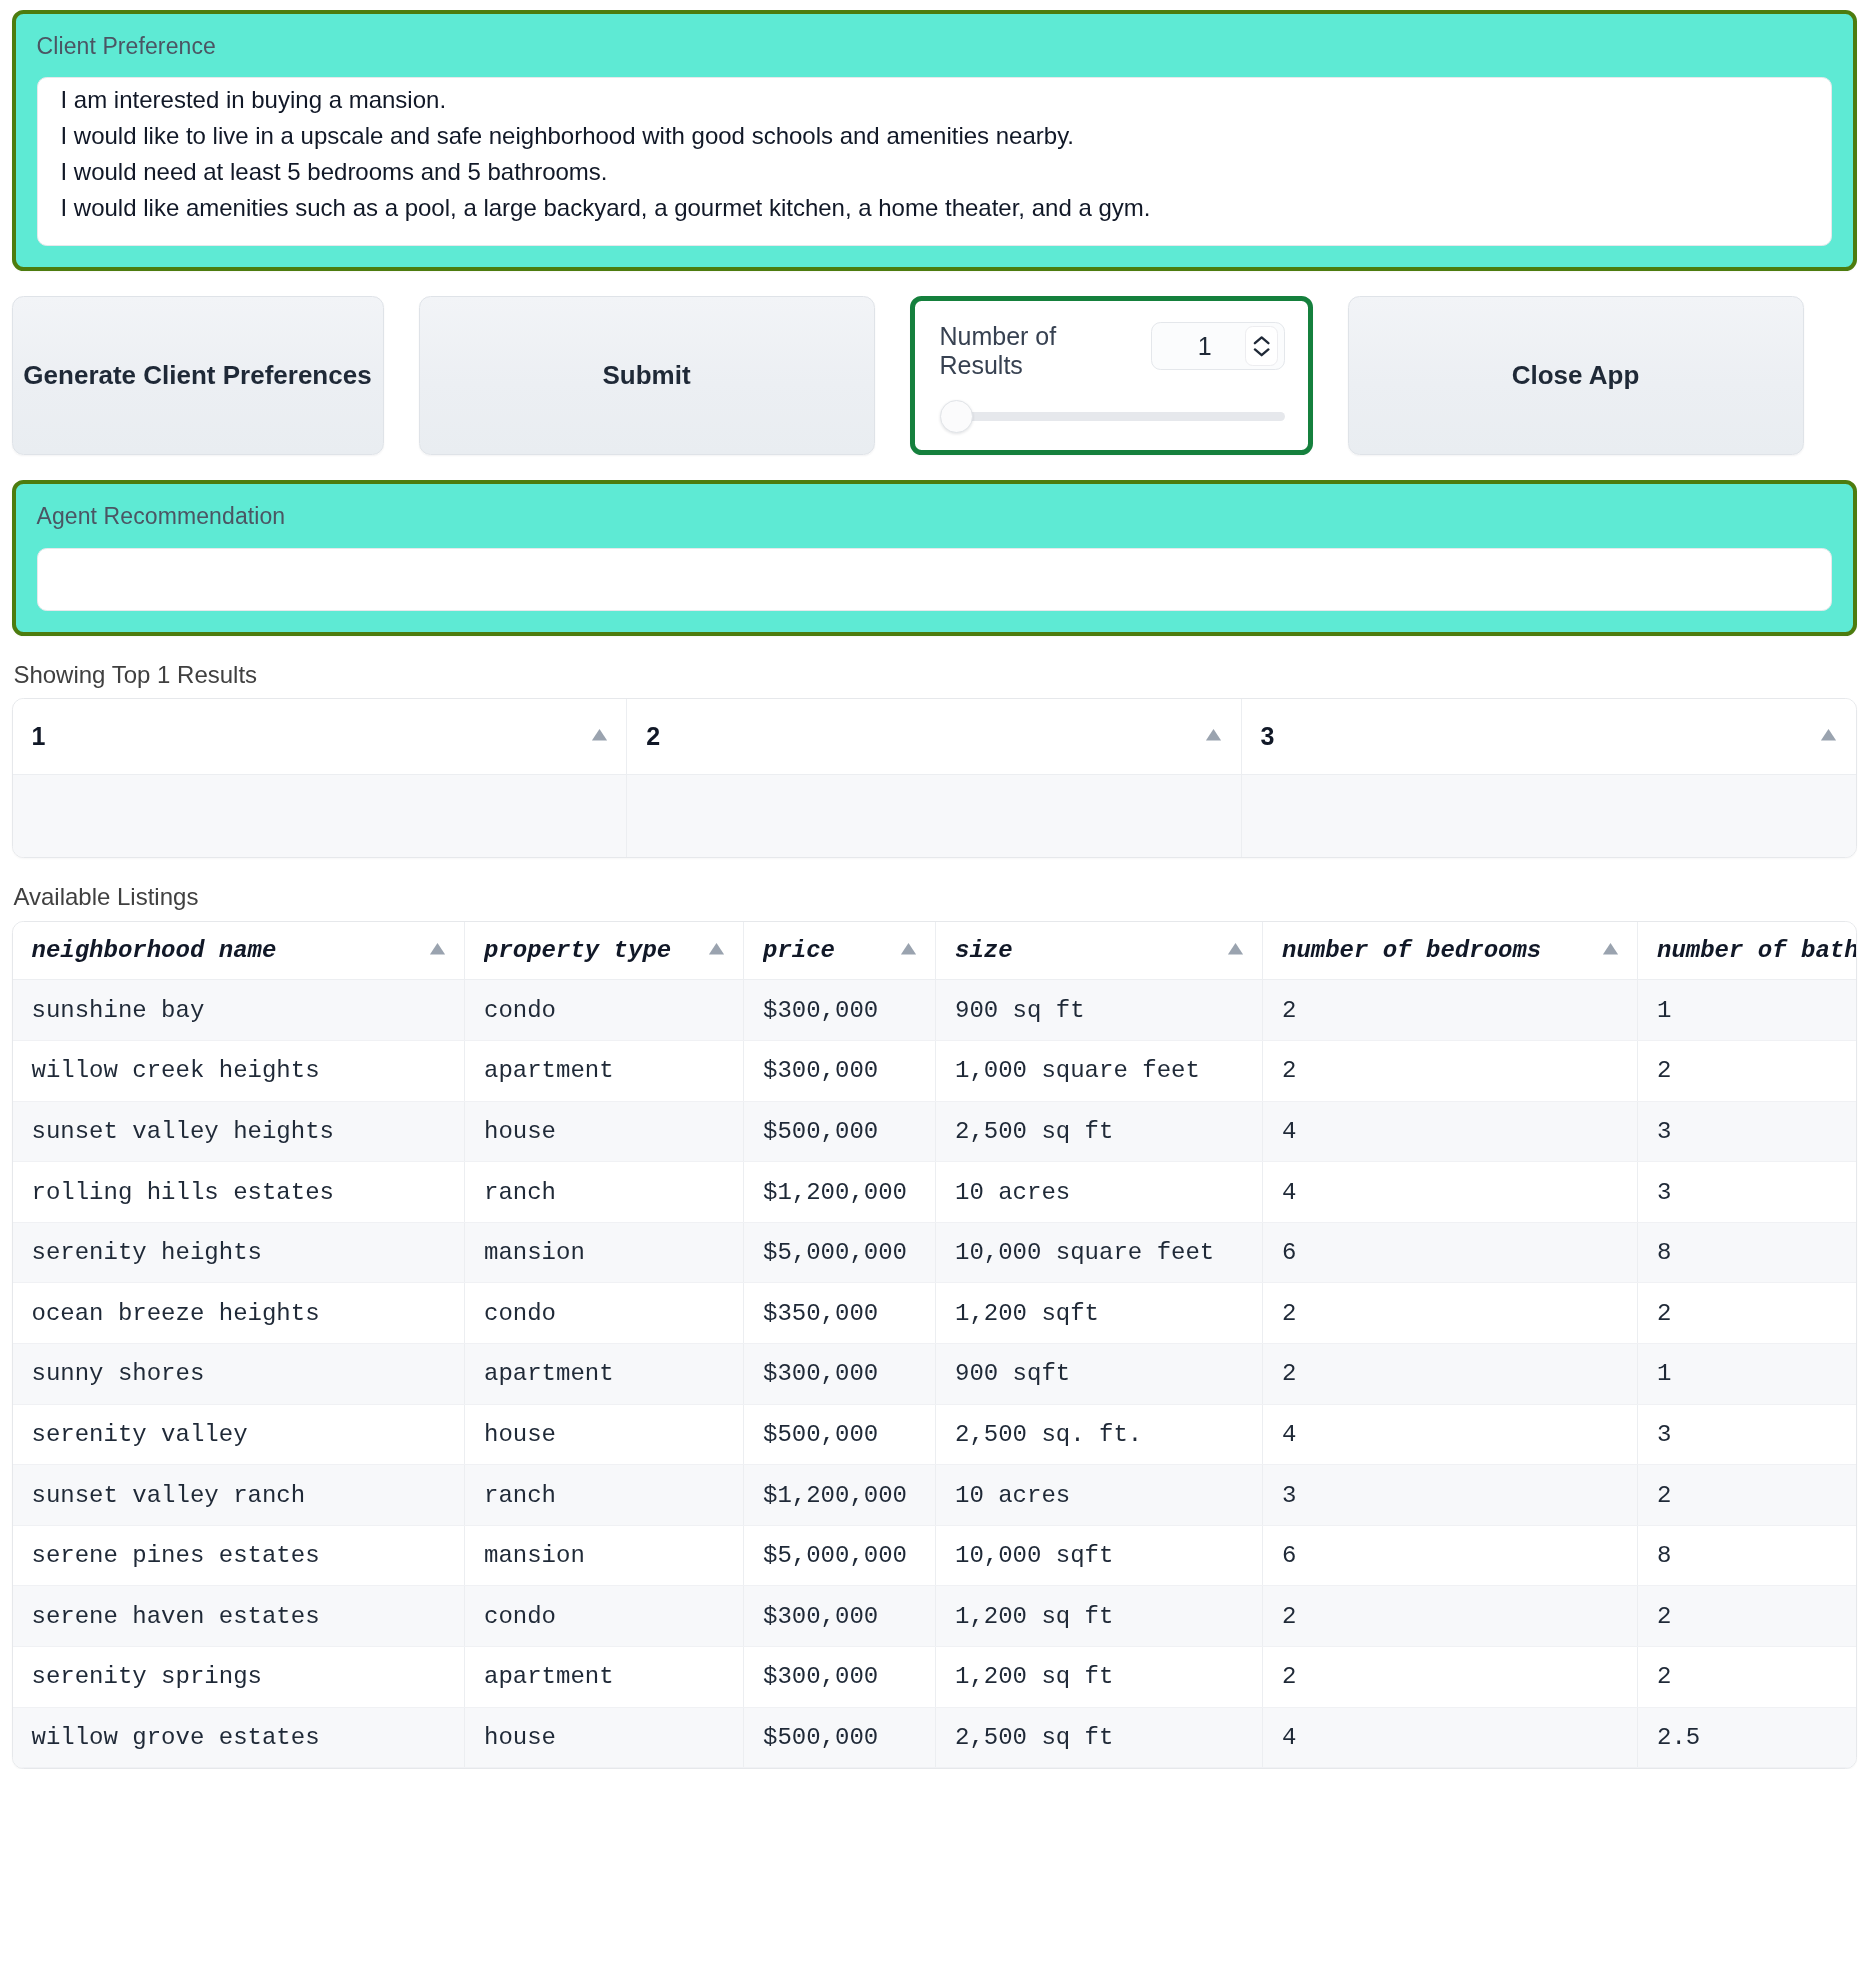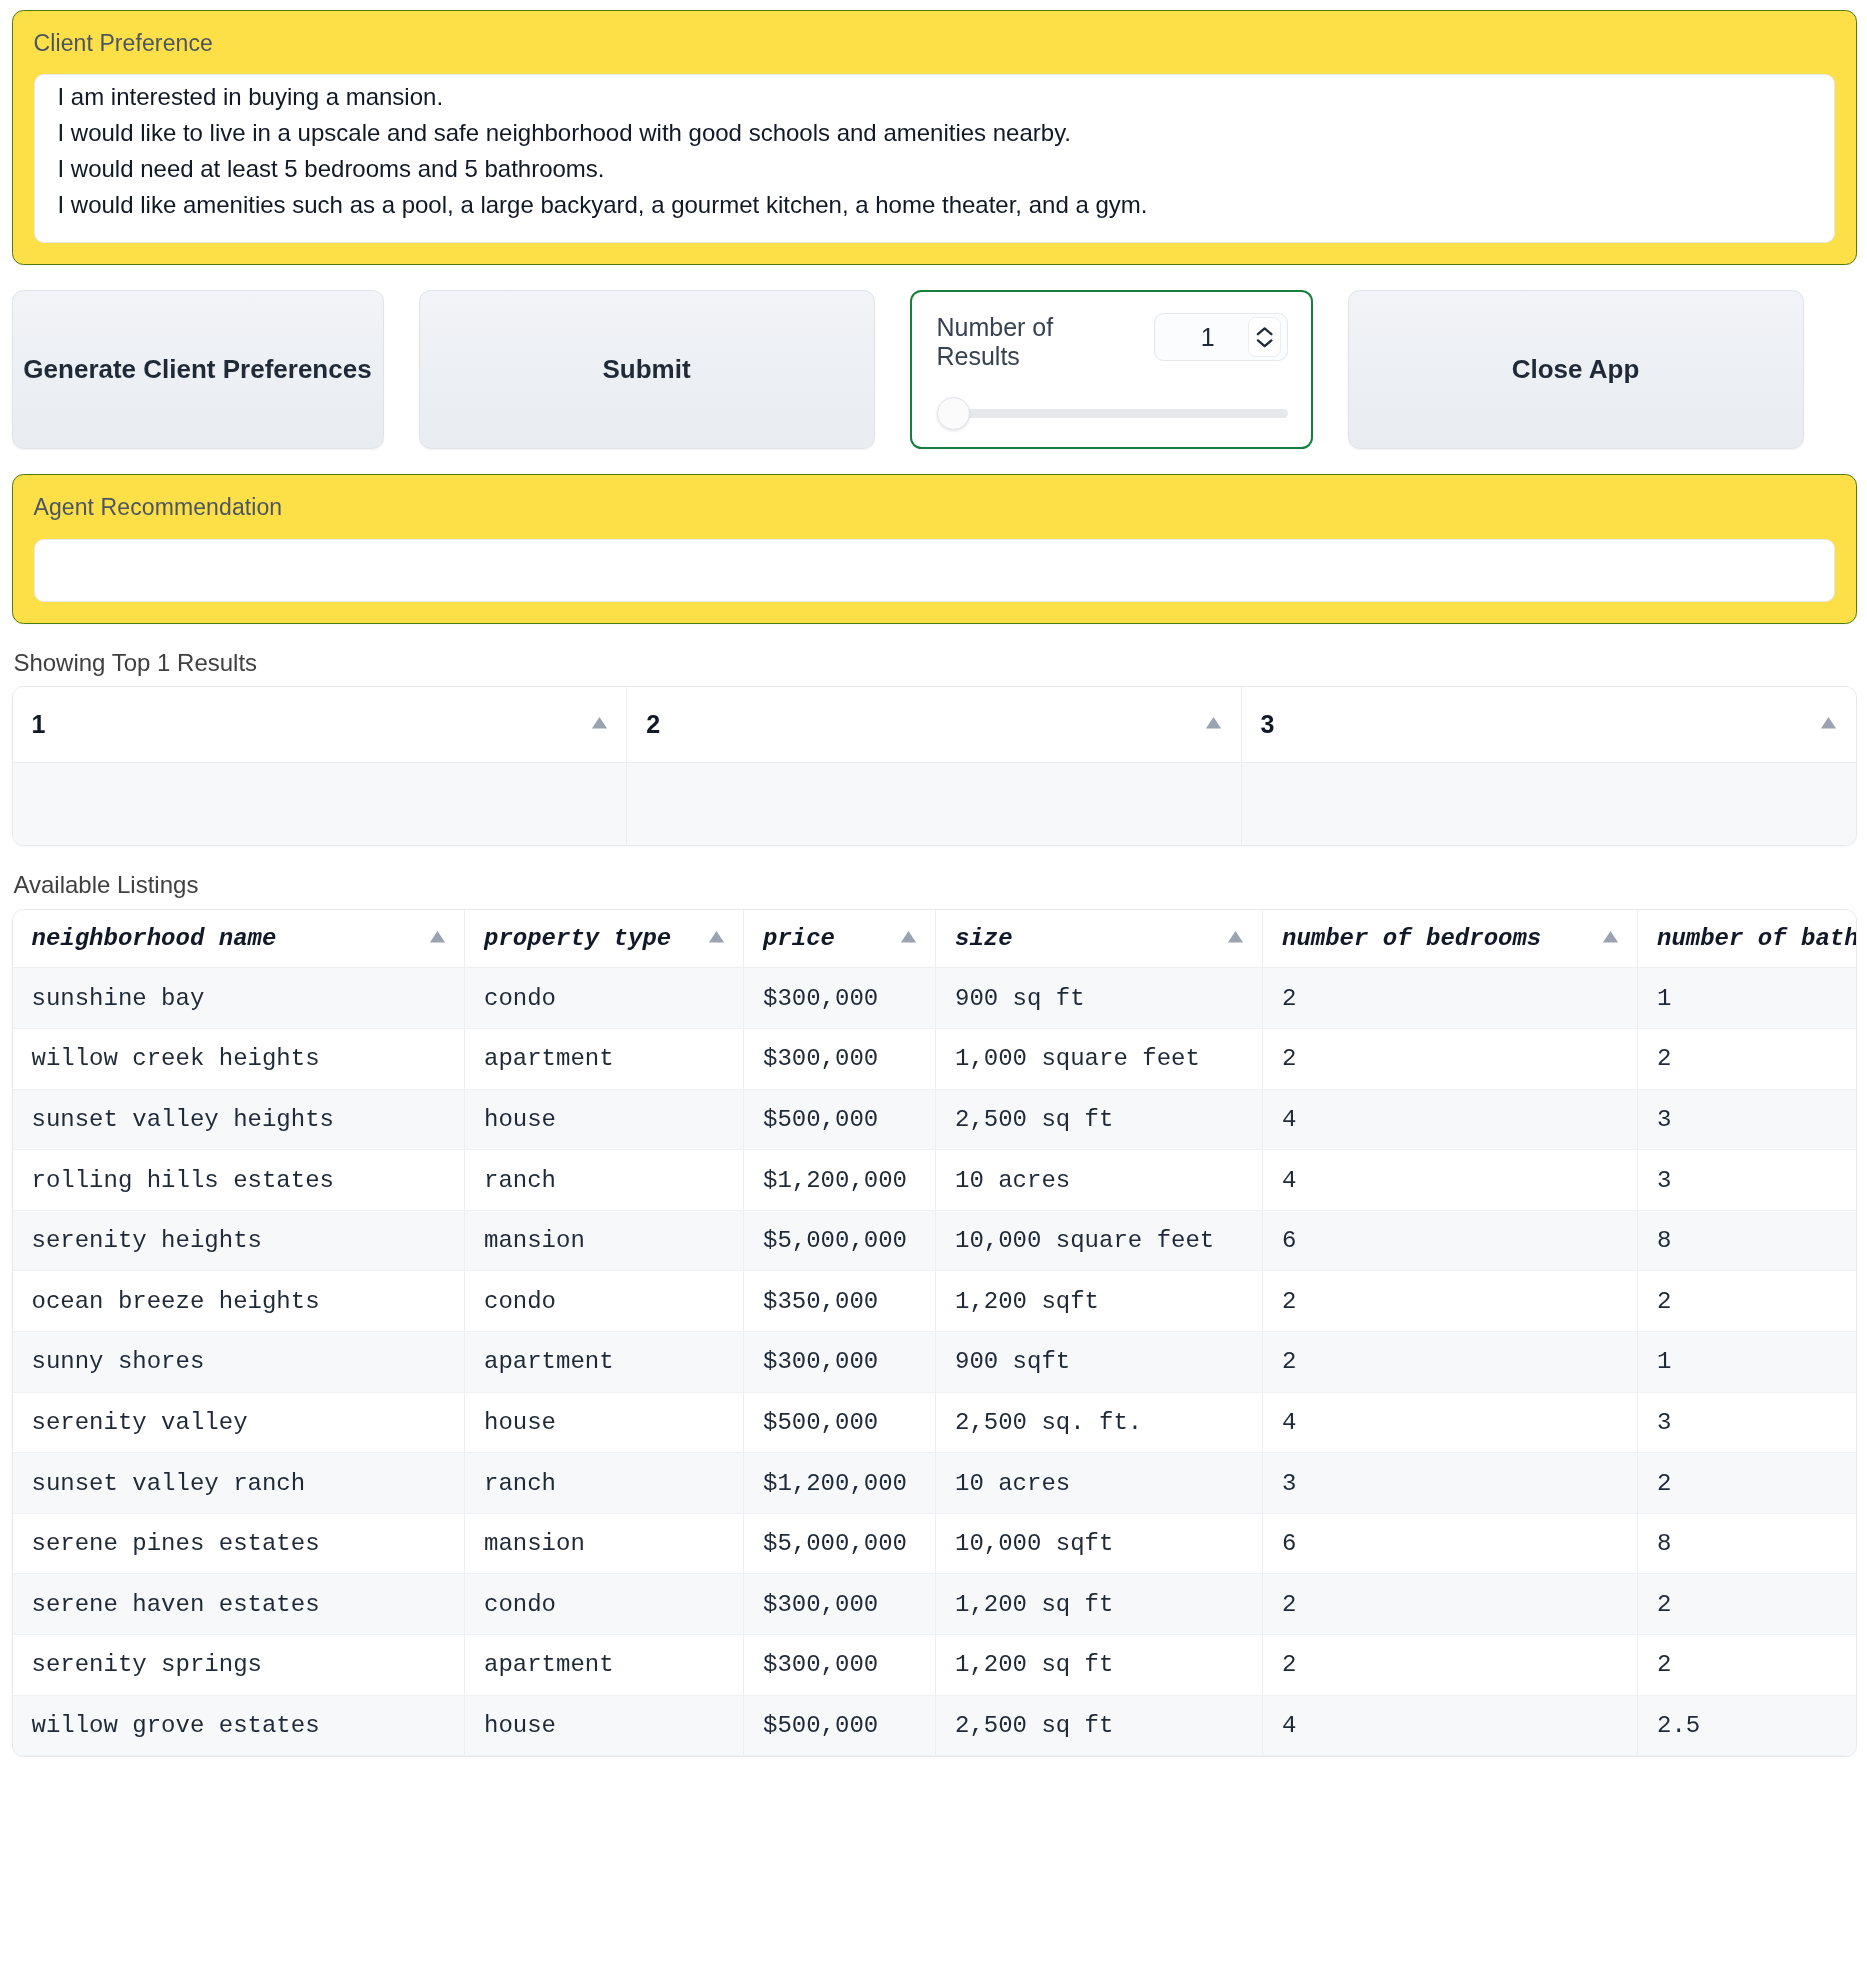--- a/index.html
+++ b/index.html
@@ -14,23 +14,23 @@
     color: #1f2937;
     -webkit-font-smoothing: antialiased;
   }
   .page {
     width: 1868px;
     padding: 9.6px 11.5px 0 11.5px;
   }
 
   
   .panel {
-    border: 1px solid #4d7c0f;
+    border: 4px solid #4d7c0f;
     border-radius: 11.5px;
-    background: #fde047;
+    background: #5eead4;
     box-shadow: 0 1px 1.9px rgba(16,24,40,0.03);
     padding: 19px 21px 21px 21px;
   }
   .panel-label {
     font-size: 23px;
     color: #4b5563;
     font-weight: 400;
     letter-spacing: 0.1px;
     margin-bottom: 17.3px;
     display: block;
@@ -76,21 +76,21 @@
     box-shadow: 0 1px 1.9px rgba(16,24,40,0.05);
   }
   #btn-generate { width: 372px; }
   #btn-submit { width: 456px; }
   #btn-close { width: 456px; }
 
   .num-panel {
     flex: 0 0 auto;
     width: 403px;
     height: 159px;
-    border: 2px solid #15803d;
+    border: 5px solid #15803d;
     border-radius: 11.5px;
     background: #ffffff;
     padding: 21px 23px 17.3px 25px;
     display: flex;
     flex-direction: column;
     justify-content: space-between;
     box-shadow: 0 1px 1.9px rgba(16,24,40,0.03);
   }
   .num-top {
     display: flex;

